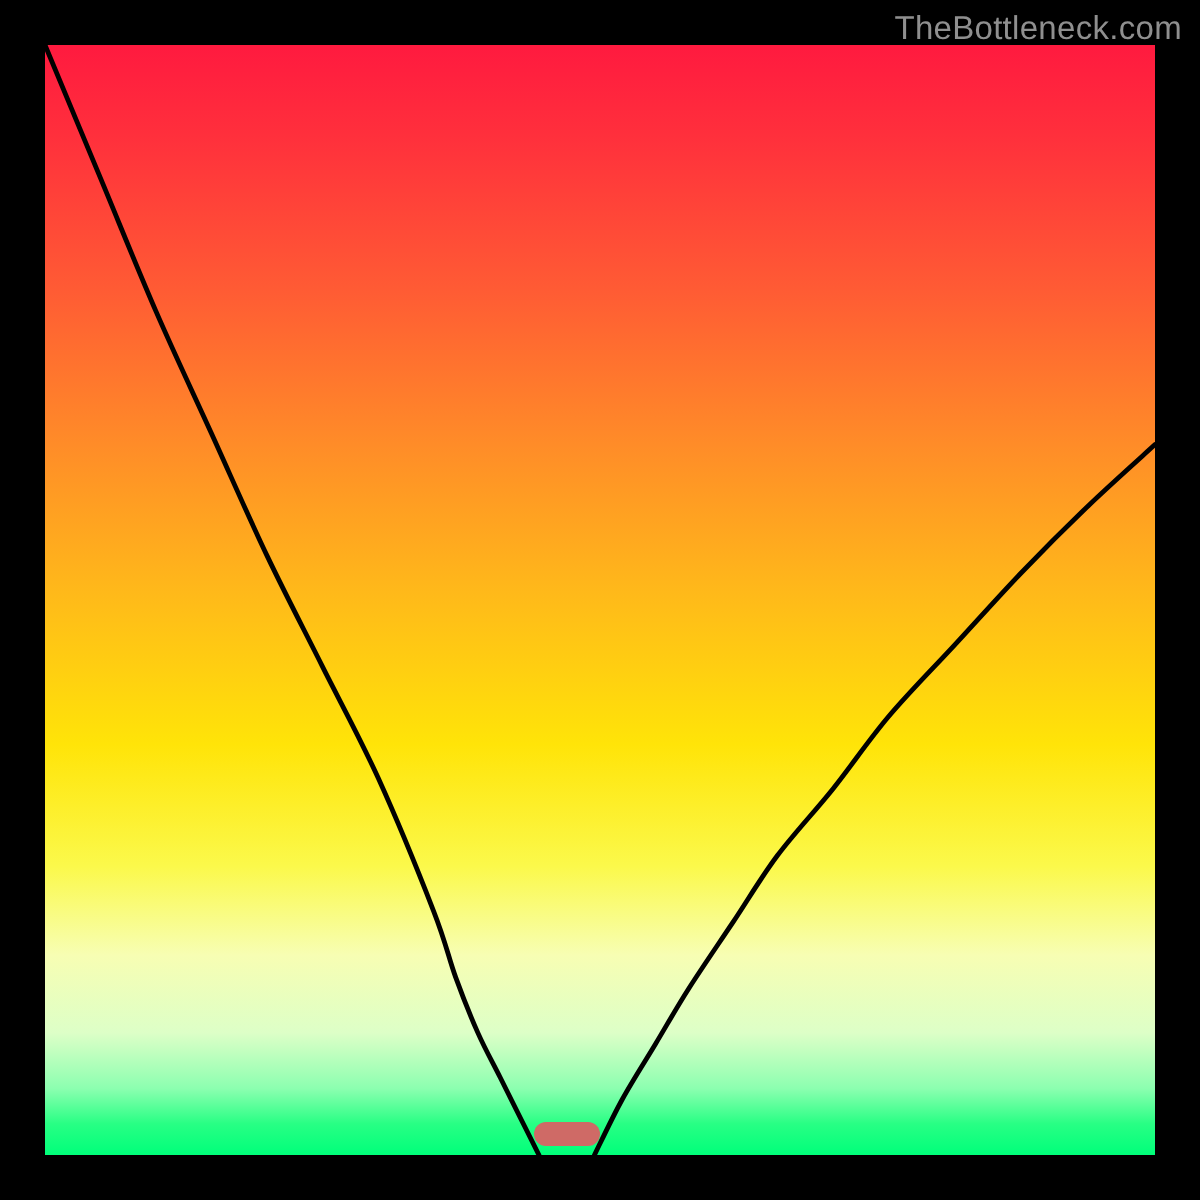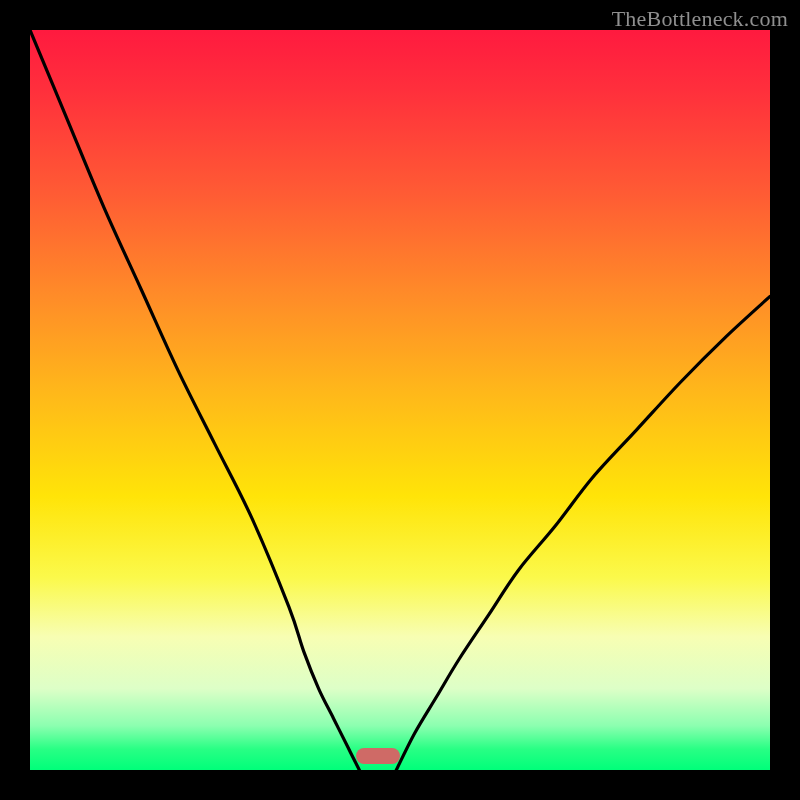--- a/index.html
+++ b/index.html
@@ -11,21 +11,20 @@
     overflow: hidden;
     font-family: Arial, Helvetica, sans-serif;
   }
   .frame {
     position: absolute;
     top: 0;
     left: 0;
     width: 800px;
     height: 800px;
     background: #000;
-    font-family: Liberation Serif, serif;
   }
   .plot-area {
     position: absolute;
     top: 30px;
     left: 30px;
     width: 740px;
     height: 740px;
     overflow: hidden;
   }
   .gradient-bg {

